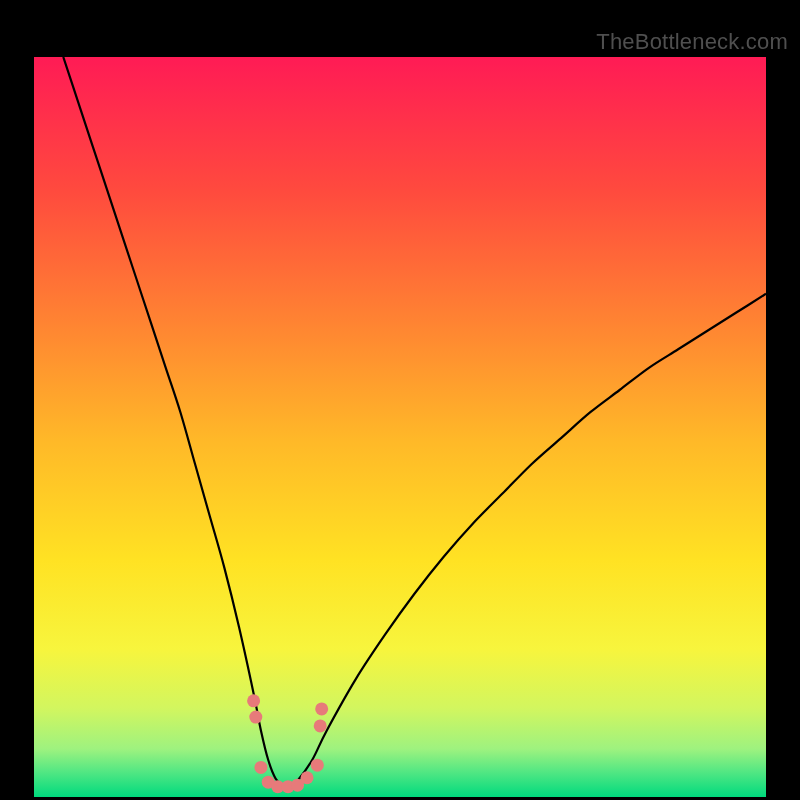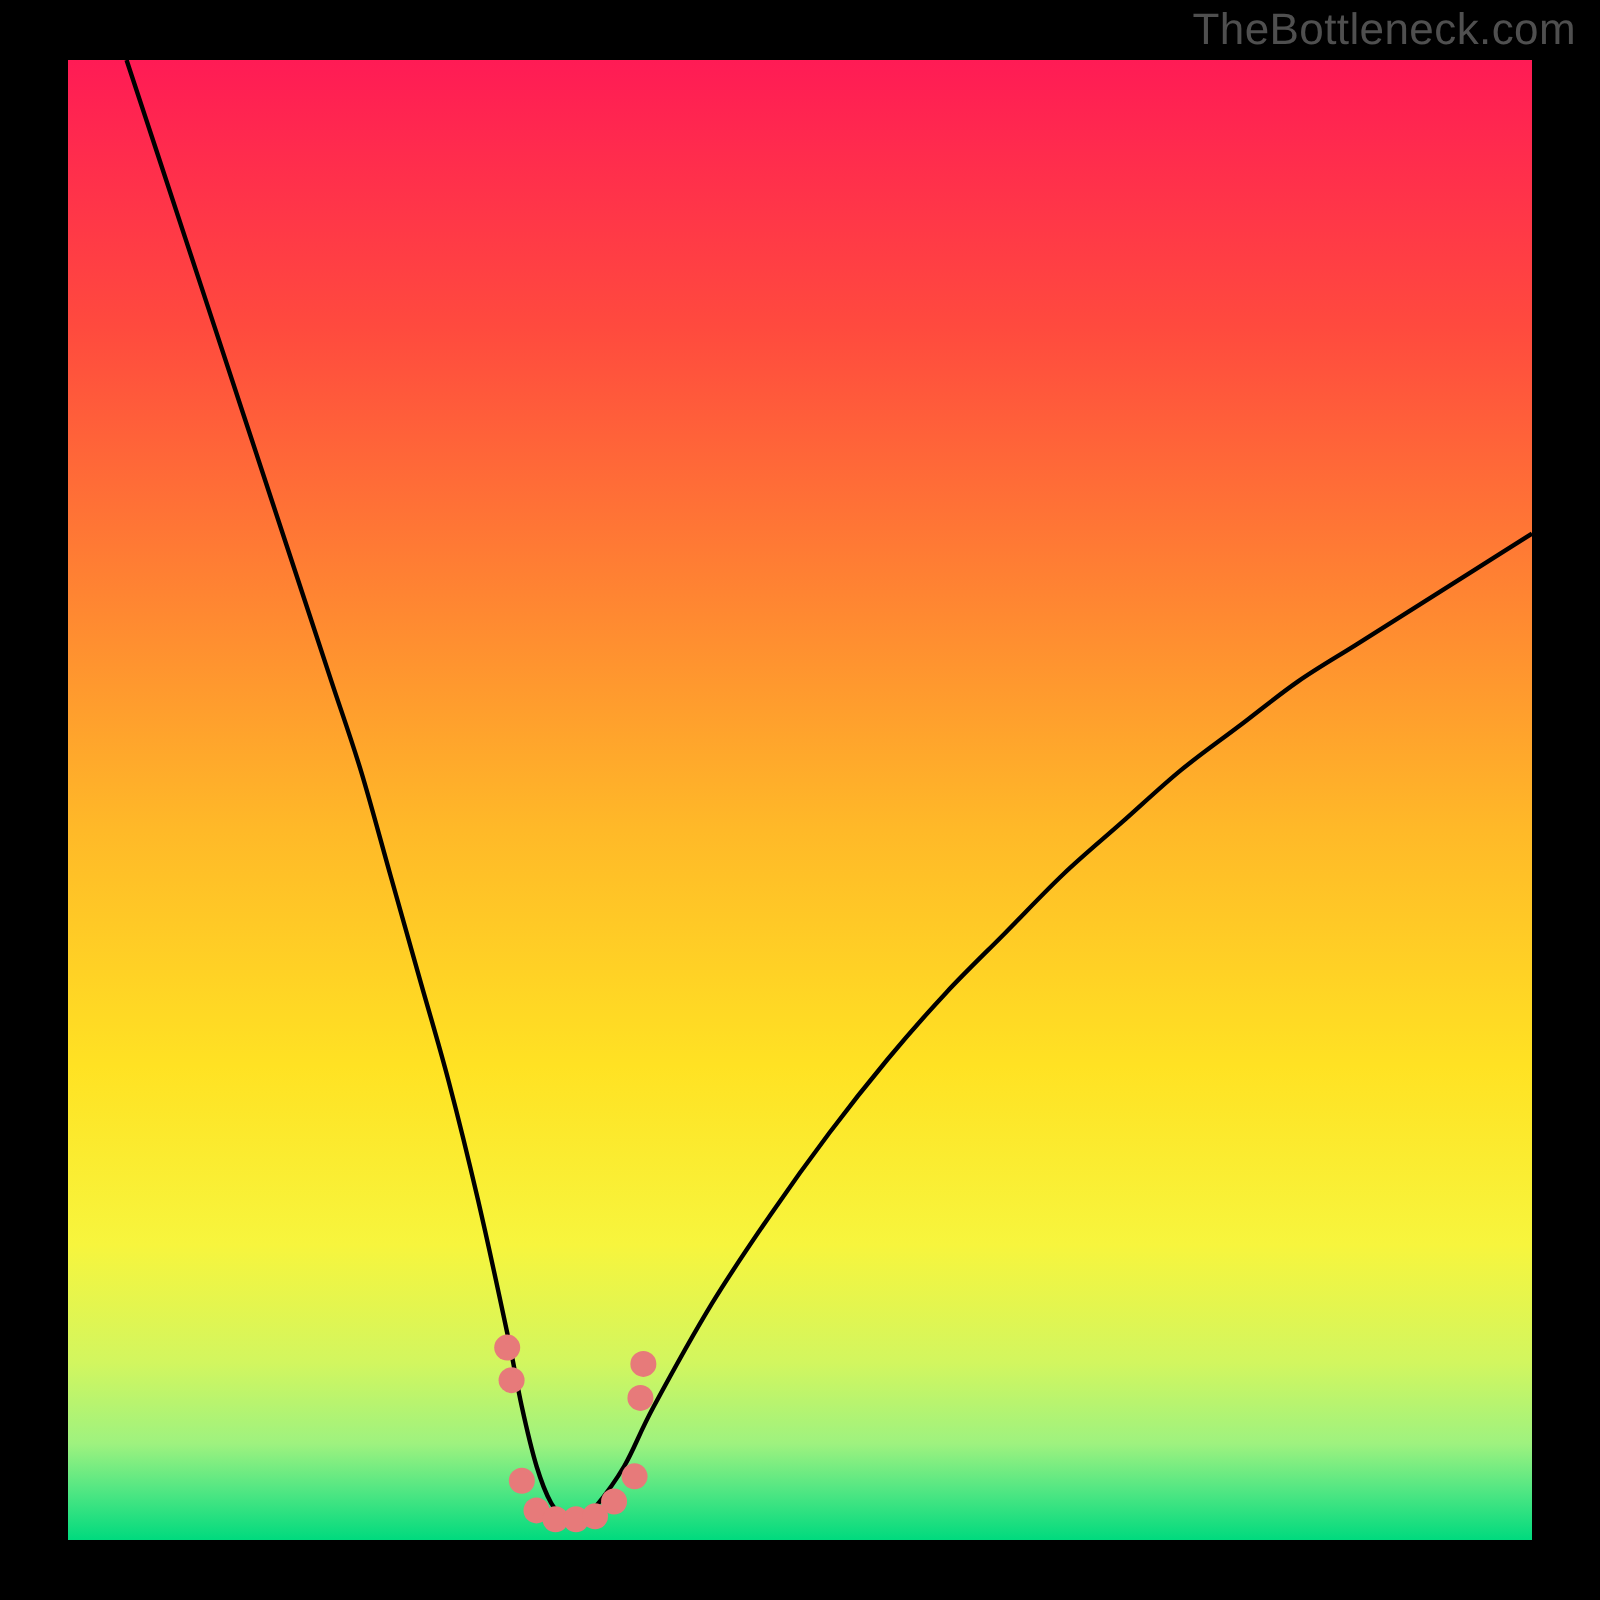--- a/index.html
+++ b/index.html
@@ -7,20 +7,21 @@
     padding: 0;
     width: 800px;
     height: 800px;
     background: #000;
     overflow: hidden;
   }
   .frame {
     position: absolute;
     inset: 0;
     background: #000;
+    margin-top: 27px;
   }
   .watermark {
     position: absolute;
     top: 2px;
     right: 12px;
     color: #4f4f4f;
     font-family: Arial, Helvetica, sans-serif;
     font-size: 22px;
     letter-spacing: 0.2px;
     z-index: 5;

